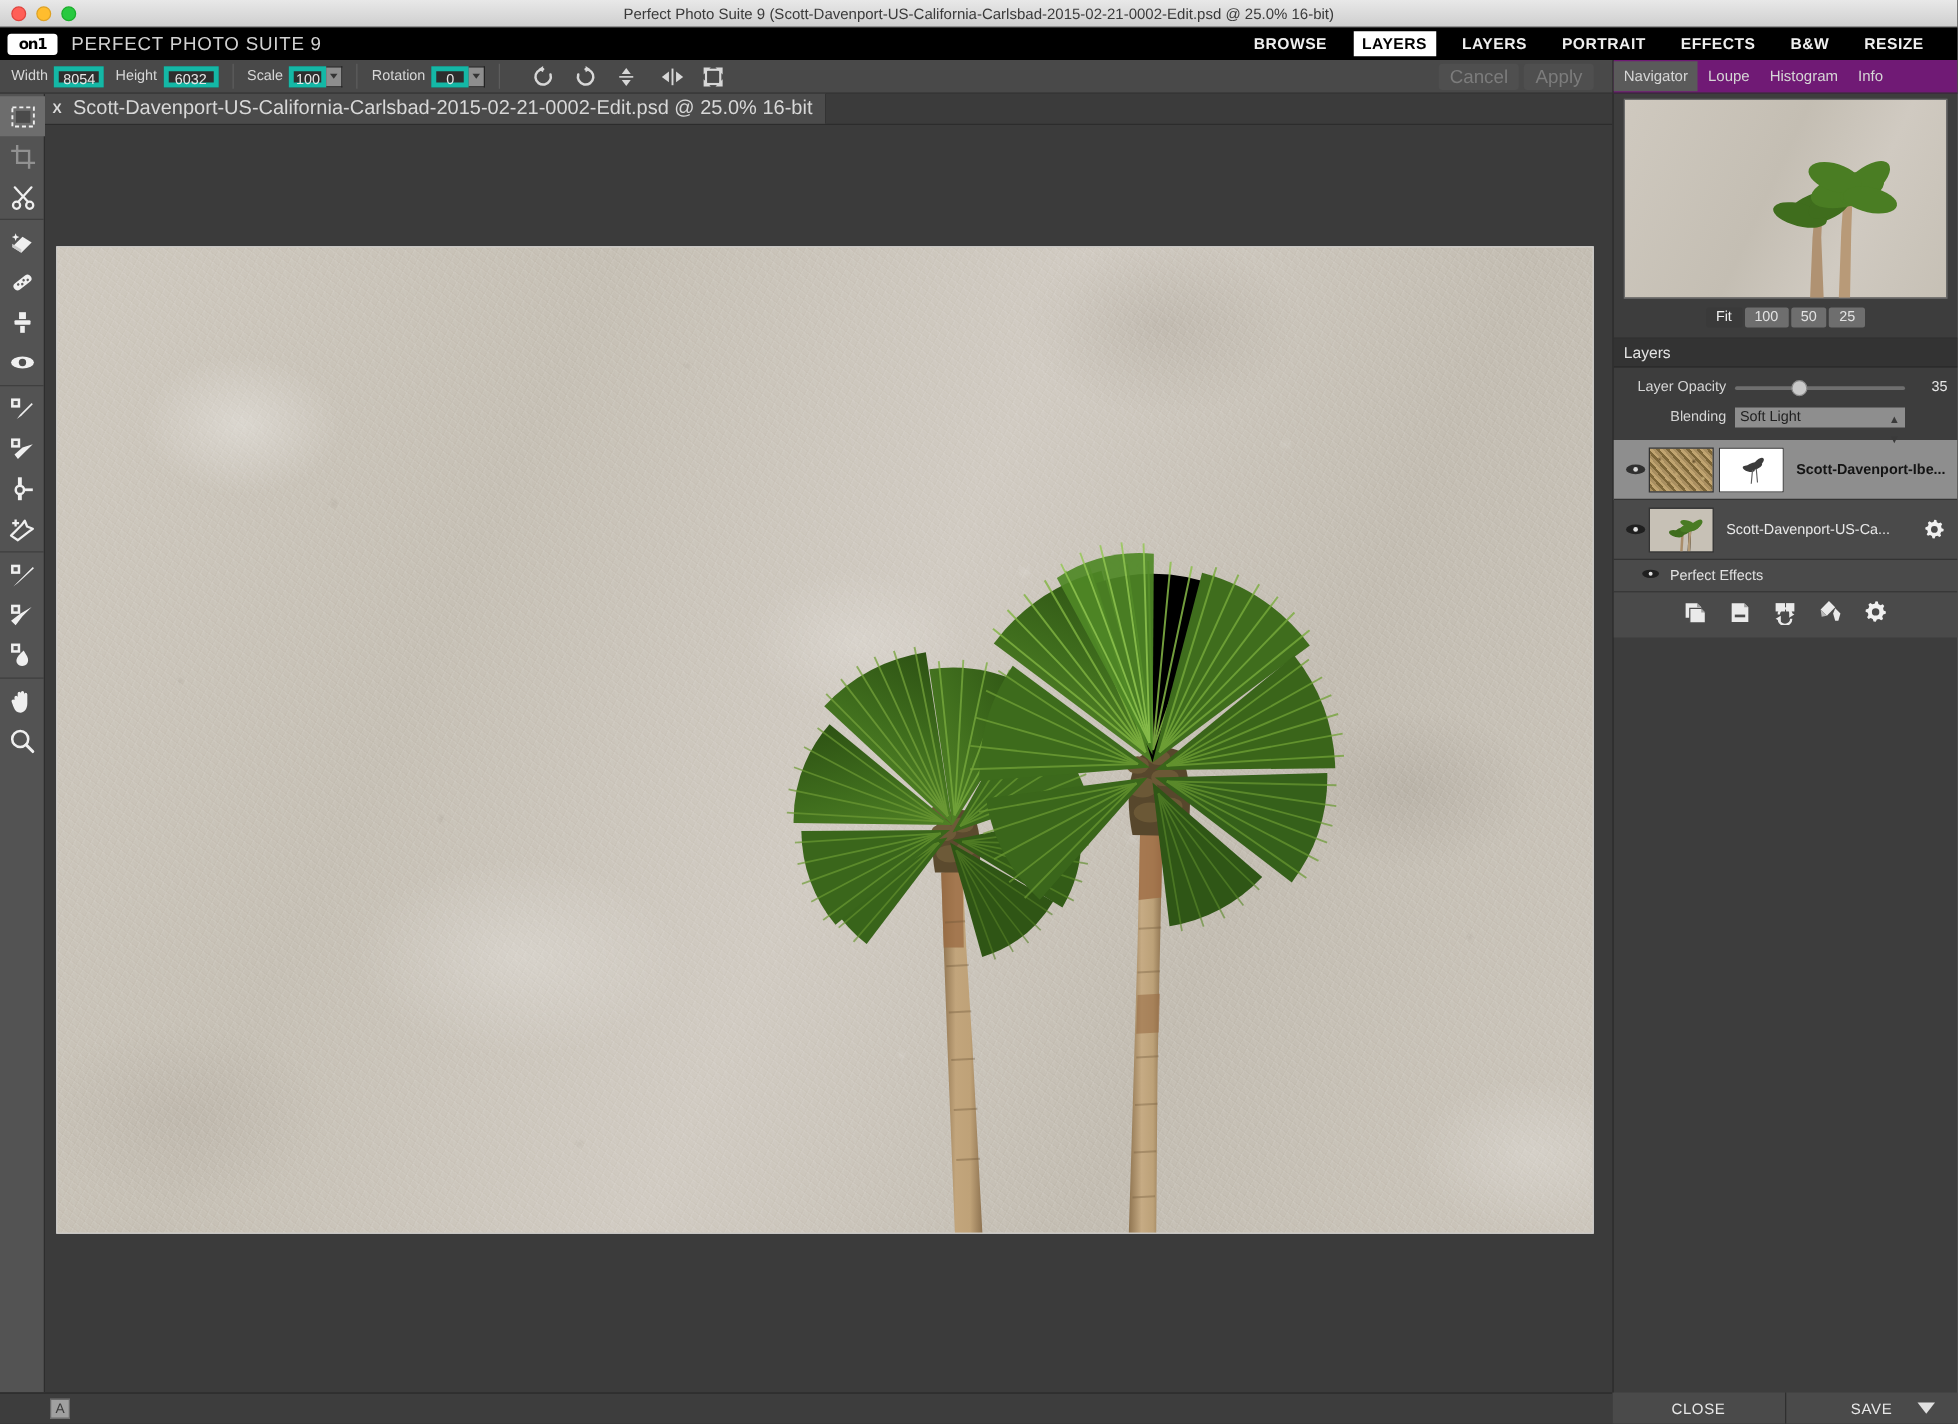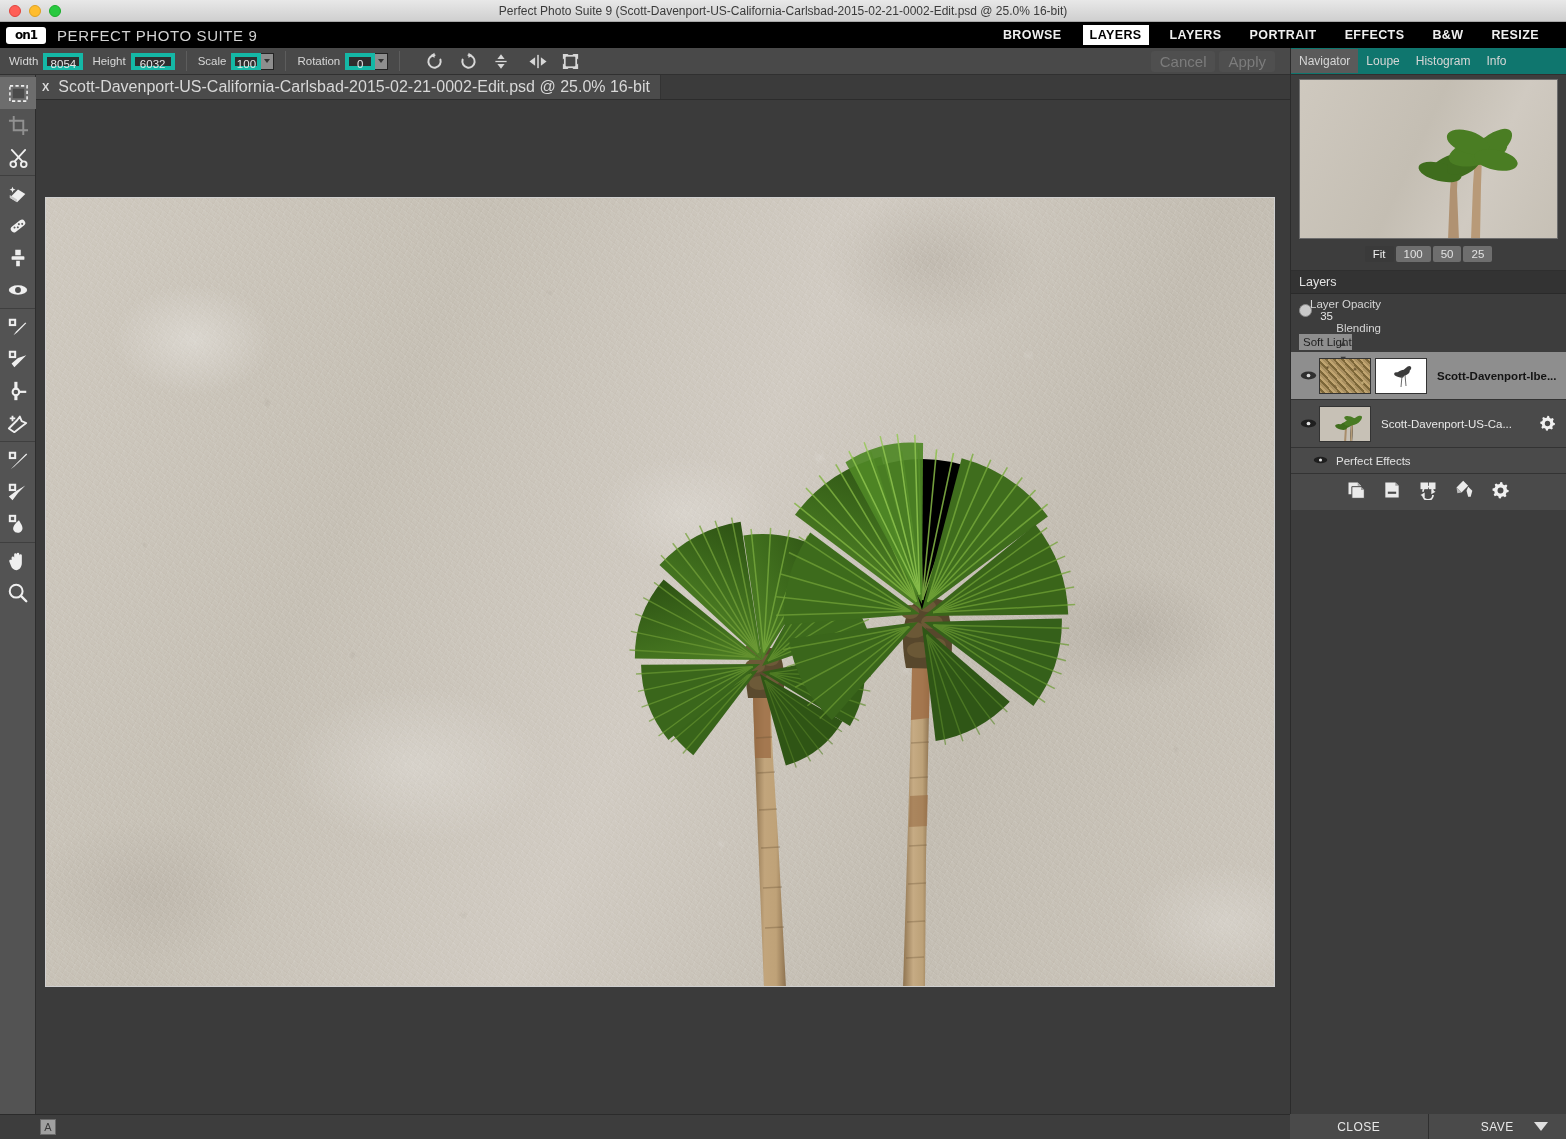--- a/index.html
+++ b/index.html
@@ -107,35 +107,35 @@
       radial-gradient(circle 5px at 92% 70%, rgba(140,132,120,.45), transparent 70%),
       radial-gradient(circle 7px at 55% 82%, rgba(255,255,255,.40), transparent 70%),
       radial-gradient(circle 6px at 34% 91%, rgba(140,132,120,.42), transparent 70%),
       radial-gradient(circle 9px at 70% 60%, rgba(255,255,255,.35), transparent 70%),
       radial-gradient(circle 5px at 8% 44%, rgba(140,132,120,.42), transparent 70%);
   }
 
   
   .right{ position:absolute; left:1290px; top:48px; width:276px; height:1091px;
     background:#3d3d3d; border-left:1px solid #2b2b2b; }
-  .navtabs{ height:27px; background:#0f766e; display:flex; align-items:center;
+  .navtabs{ height:27px; background:#701a75; display:flex; align-items:center;
     border-bottom:1px solid #2f2f2f; }
   .navtab{ color:#d6d6d6; font-size:12px; padding:5px 8px; }
   .navtab.active{ background:#5a5a5a; }
   .navthumb{ margin:4px 8px 0 8px; height:160px; background:#4a4a4a;
     border:1px solid #6c6c6c; position:relative; overflow:hidden; }
   .zoomrow{ display:flex; justify-content:center; gap:2px; padding:7px 0 8px 0;
     border-bottom:1px solid #2f2f2f; }
   .zbtn{ font-size:11.5px; color:#e2e2e2; background:#6e6e6e; padding:2px 8px;
     border-radius:2px; min-width:26px; text-align:center; }
   .zbtn.on{ background:#3a3a3a; color:#f0f0f0; }
 
   .layershdr{ height:23px; background:#333; color:#e3e3e3; font-size:12.5px;
     display:flex; align-items:center; padding-left:8px; border-bottom:1px solid #2a2a2a; }
-  .ctrlrow{ display:flex; align-items:flex-start; height:24px; padding:0 8px;flex-direction:column; }
+  .ctrlrow{ display:flex; align-items:center; height:24px; padding:0 8px; }
   .clabel{ color:#d5d5d5; font-size:11.5px; text-align:right; width:82px; margin-right:7px; }
   .slider{ flex:1; position:relative; height:14px; display:flex; align-items:center; }
   .strack{ position:absolute; left:0; right:0; height:3px; background:#6f6f6f; border-radius:2px; }
   .sknob{ position:absolute; left:33%; width:13px; height:13px; border-radius:50%;
     background:#c9c9c9; border:1px solid #8a8a8a; }
   .cval{ color:#e6e6e6; font-size:11.5px; width:26px; text-align:right; margin-left:8px; }
   .csel{ flex:1; background:#8e8e8e; color:#1f1f1f; font-size:11.5px; height:16px;
     line-height:16px; padding-left:4px; position:relative; }
   .csel i{ position:absolute; right:4px; top:1px; font-style:normal; color:#3a3a3a; font-size:9px; }
 

